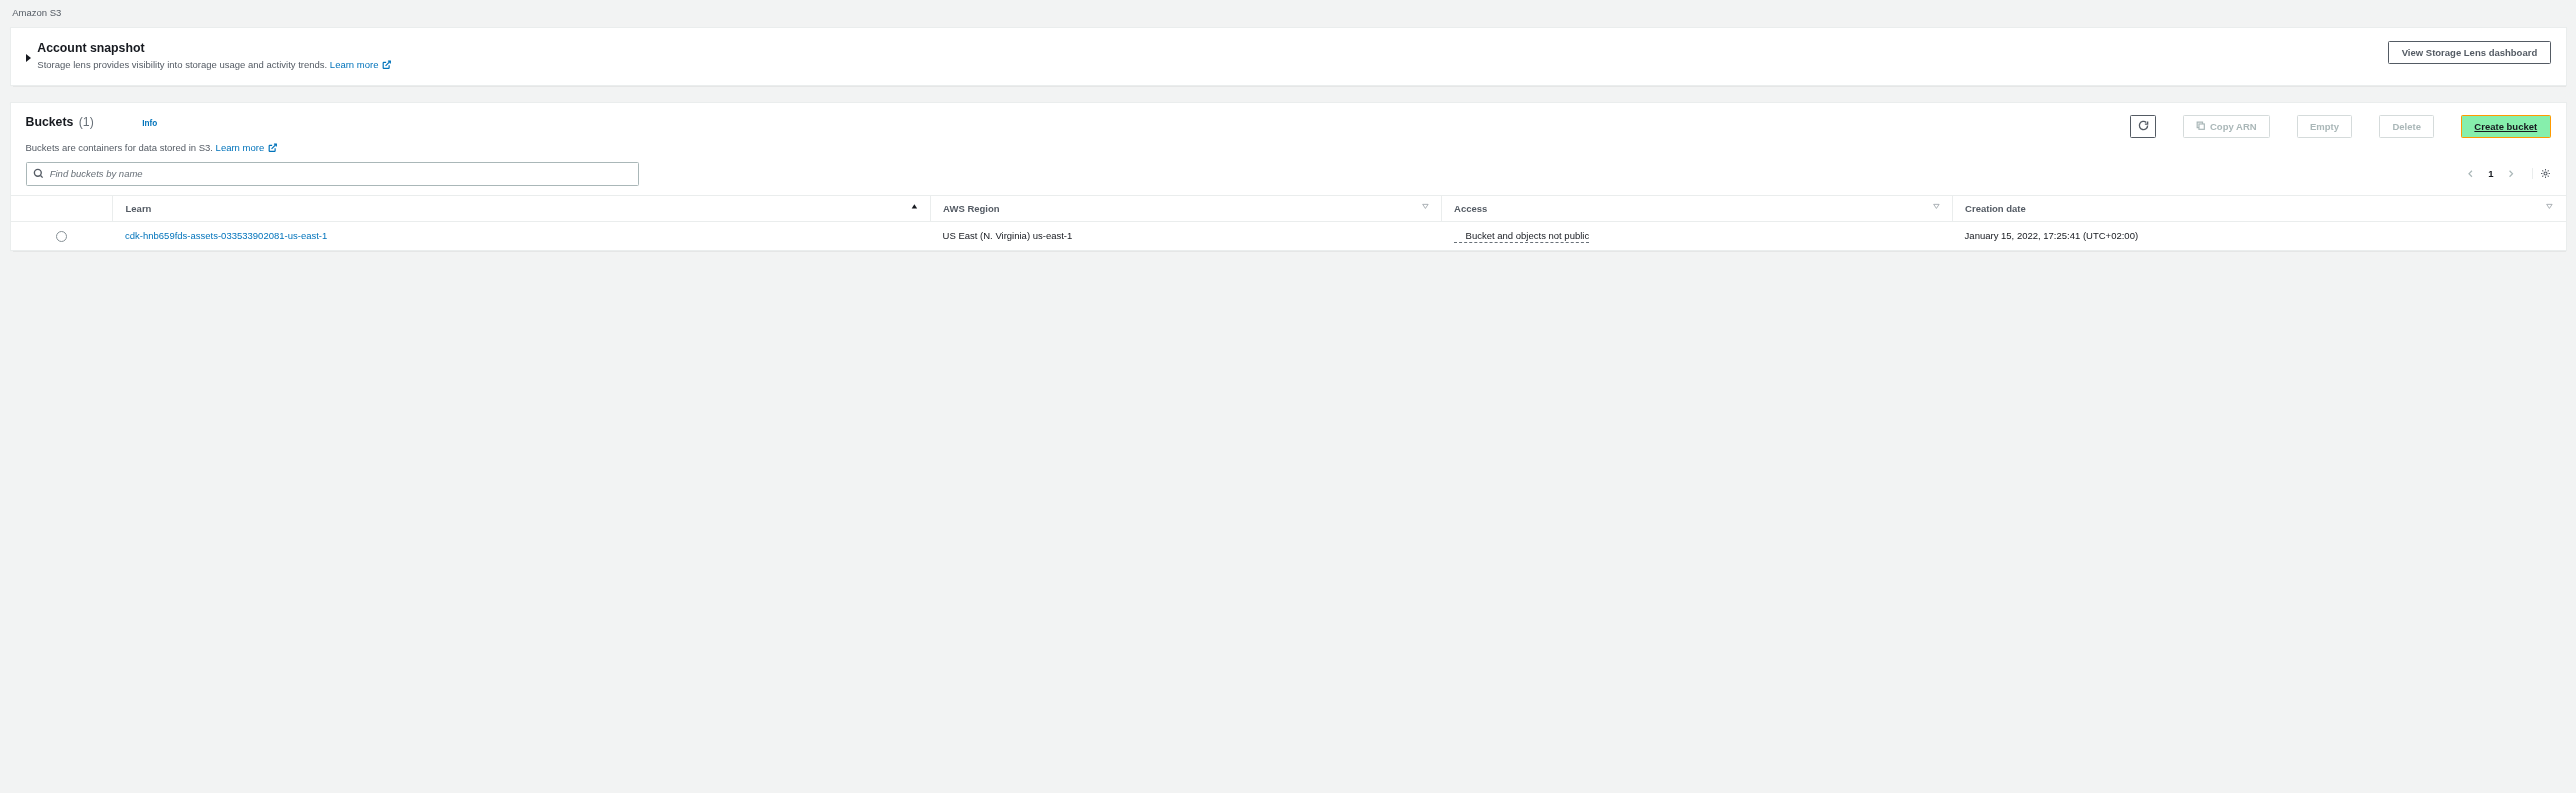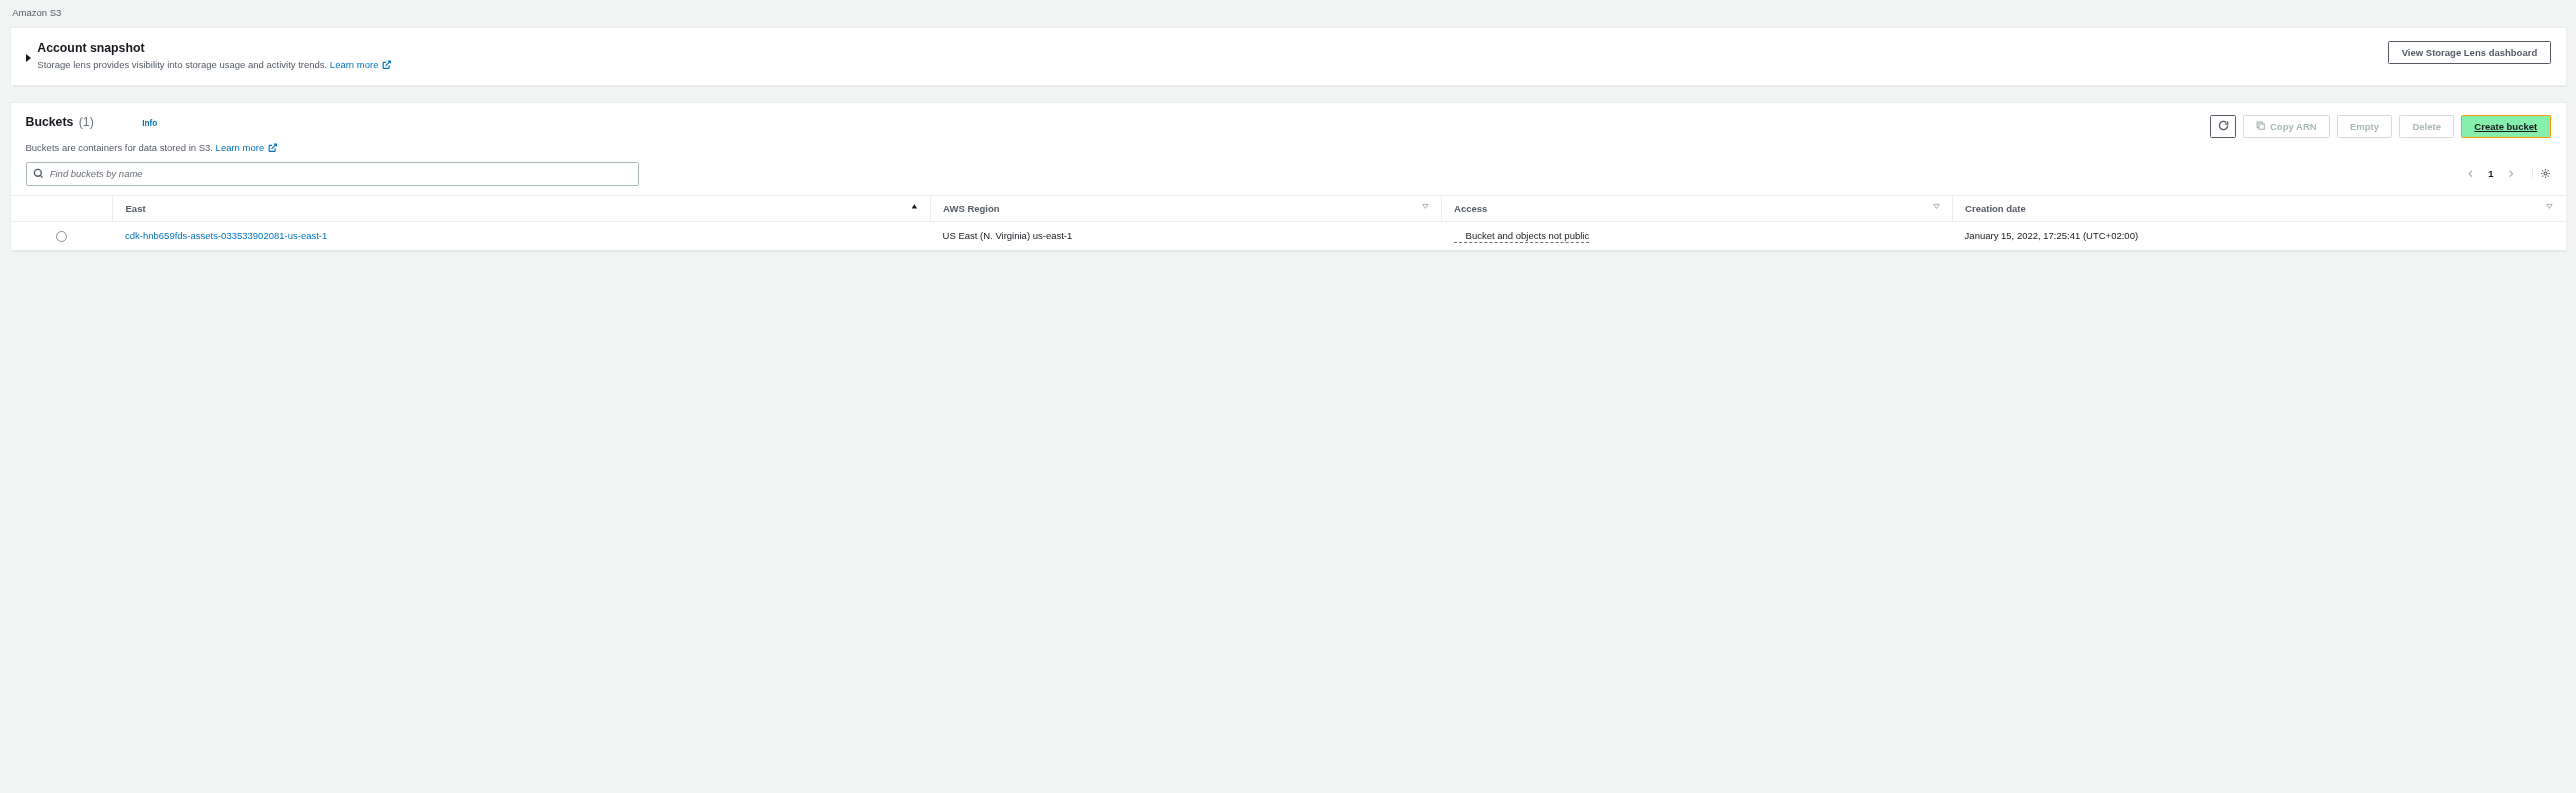--- a/index.html
+++ b/index.html
@@ -75,20 +75,21 @@
       gap: 4.1px;
       padding: 4.1px 12.3px;
       border: 0.7px solid #545b64;
       background: #fff;
       color: #545b64;
       font-weight: 700;
       border-radius: 1.4px;
       cursor: pointer;
       height: 23px;
       font-size: 9.5px;
+      margin-left: 20px;
     }
     .btn.disabled {
       border-color: #d5dbdb;
       color: #aab7b8;
       cursor: default;
       align-items: center;
     }
     .btn.icon-only {
       padding: 4.1px 6.8px;
     }
@@ -357,21 +358,21 @@
           </svg>
         </span>
       </div>
     </div>
 
     <table>
       <thead>
         <tr>
           <th></th>
           <th class="col-name">
-            <span>East</span>
+            <span>Learn</span>
             <span class="sort-ind">
               <svg width="6.8" height="6.8" viewBox="0 0 10 10">
                   <path d="M5 2l4 6H1z" fill="#16191f"></path>
                 </svg>
             </span>
           </th>
           <th class="col-region">
             <span>AWS Region</span>
             <span class="sort-ind">
               <svg width="6.8" height="6.8" viewBox="0 0 10 10">

